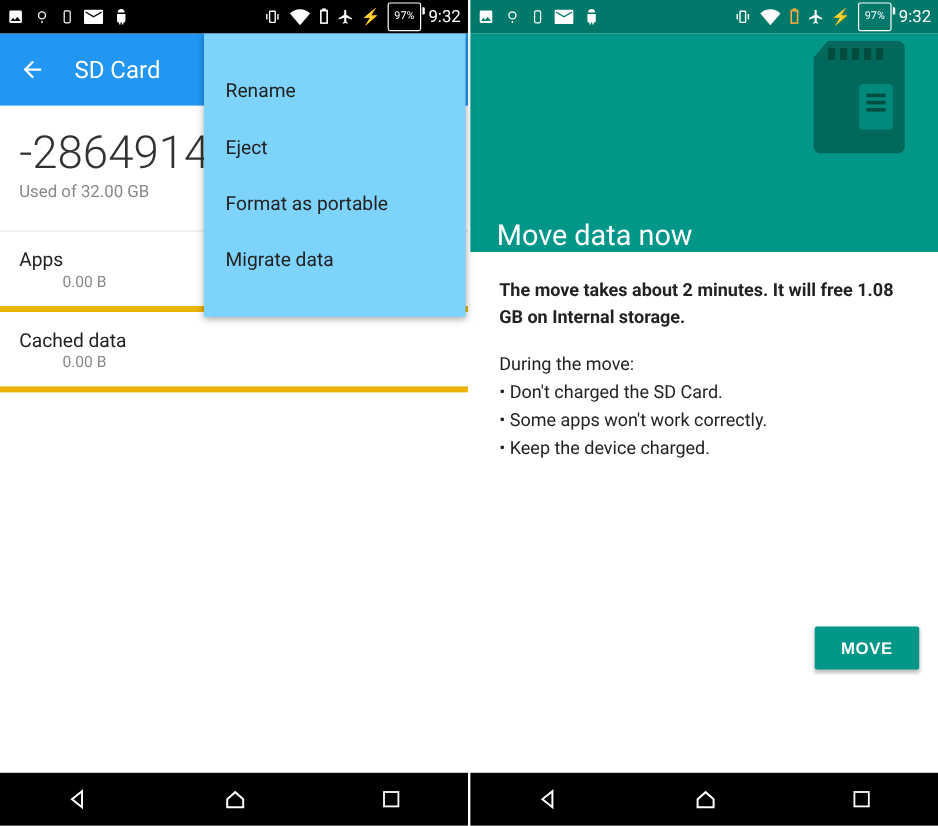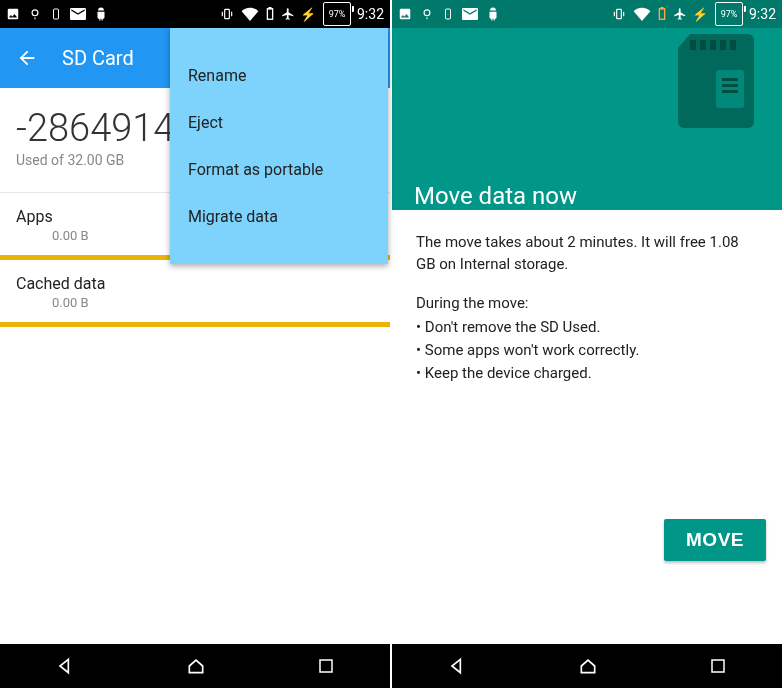--- a/index.html
+++ b/index.html
@@ -40,26 +40,26 @@
 
   
   .navbar { height: 44px; background: #000; color: #fff; display: flex; justify-content: space-around; align-items: center; margin-top: auto; }
 
   
   .teal-hero { background: #009688; color: #fff; height: 182px; position: relative; padding: 0 22px; display: flex; flex-direction: column; justify-content: flex-end; }
   .teal-hero .title { font-size: 24px; font-weight: 400; }
   .sdcard-illus { position: absolute; right: 26px; top: 6px; }
 
   .move-body { padding: 22px 24px; color: #222; font-size: 15px; }
-  .move-body .bold { font-weight: 400; line-height: 1.45; margin-bottom: 18px; }
+  .move-body .bold { font-weight: 700; line-height: 1.45; margin-bottom: 18px; }
   .move-body .during-title { margin-bottom: 4px; }
   .move-body .bullet { line-height: 1.55; }
 
   .btn-row { margin-top: auto; display: flex; justify-content: flex-end; padding: 0 16px 16px; }
-  .move-btn { background: #009688; color: #fff; border: none; padding: 10px 22px; font-size: 19px; font-weight: 700; letter-spacing: .5px; border-radius: 2px; box-shadow: 0 2px 3px rgba(0,0,0,.25); margin-top: 44px; }
+  .move-btn { background: #009688; color: #fff; border: none; padding: 10px 22px; font-size: 14px; font-weight: 700; letter-spacing: .5px; border-radius: 2px; box-shadow: 0 2px 3px rgba(0,0,0,.25); margin-top: 44px; }
 
   svg { display: block; }
 </style>
 </head>
 <body>
 
 <div class="container">
 
   <div class="phone">
 
@@ -252,21 +252,21 @@
           <rect x="44" y="6" width="6" height="10" fill="#004d40"></rect>
           <rect x="54" y="6" width="6" height="10" fill="#004d40"></rect>
         </svg>
       </span>
       <div class="title">Move data now</div>
     </div>
 
     <div class="move-body">
       <div class="bold">The move takes about 2 minutes. It will free 1.08 GB on Internal storage.</div>
       <div class="during-title">During the move:</div>
-      <div class="bullet">• Don't remove the SD Used.</div>
+      <div class="bullet">• Don't charged the SD Card.</div>
       <div class="bullet">• Some apps won't work correctly.</div>
       <div class="bullet">• Keep the device charged.</div>
     </div>
 
     <div class="btn-row">
       <button class="move-btn">MOVE</button>
     </div>
 
     <div class="navbar">
       <span>

